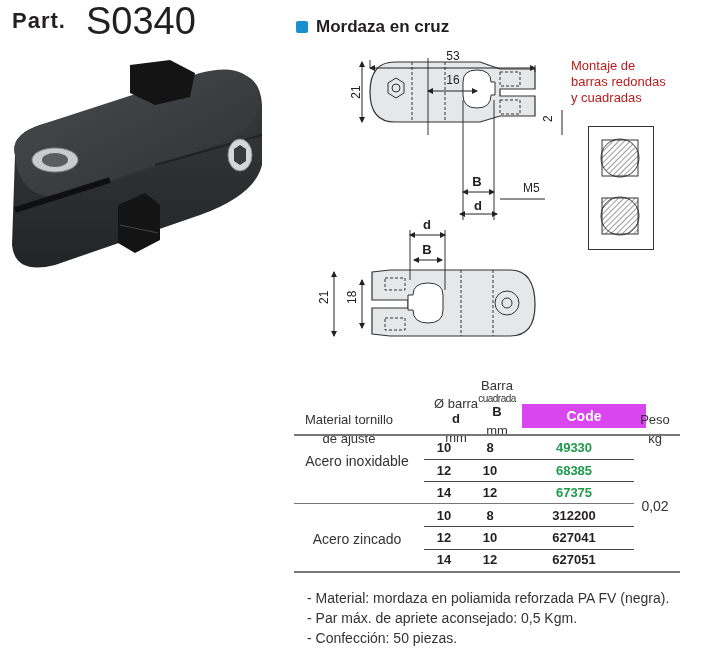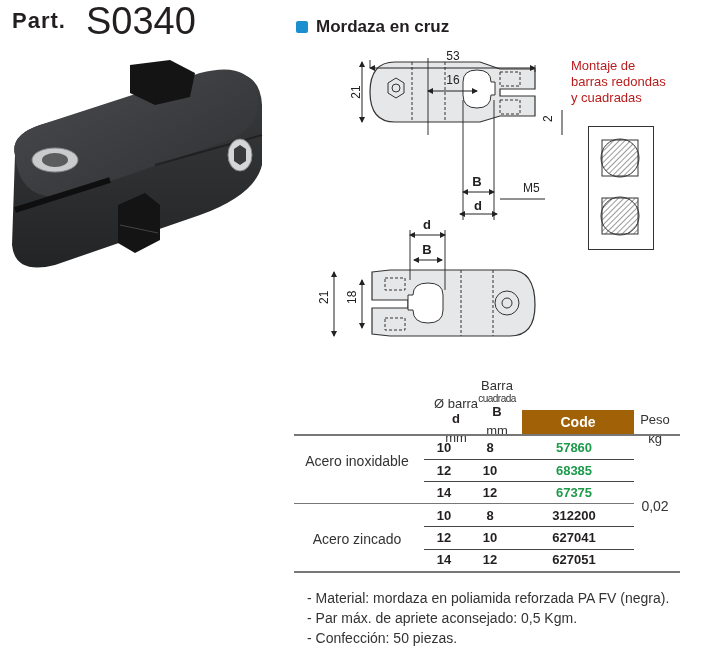--- a/index.html
+++ b/index.html
@@ -11,21 +11,21 @@
   #section-title { left:296px; top:17px; font-size:17px; font-weight:bold; display:flex; align-items:center; }
   #section-bullet { width:12px; height:12px; background:#1a8fd0; border-radius:2px; margin-right:8px; }
   #photo { left:0; top:55px; width:290px; height:230px; }
   #drawing-top { left:340px; top:40px; width:230px; height:180px; }
   #drawing-bottom { left:300px; top:210px; width:250px; height:140px; }
   #mount-note { left:571px; top:58px; font-size:13px; line-height:16px; color:#b91c1c; }
   #mount-diagram { left:588px; top:126px; width:66px; height:124px; }
   
   #spec-table { left:294px; top:354px; width:386px; }
   .th { position:absolute; font-size:13px; text-align:center; color:#333;margin-top:24px; }
-  #code-header { position:absolute; left:228px; top:56px; width:112px; height:24px; background:#a16207;
+  #code-header { position:absolute; left:228px; top:50px; width:124px; height:24px; background:#d946ef;
                  color:#fff; font-weight:bold; font-size:14px; display:flex; align-items:center; justify-content:center; }
   .hline { position:absolute; height:0; border-top:2px solid #777; }
   .thin { position:absolute; height:0; border-top:1px solid #444; }
   .cell { position:absolute; font-size:13px; font-weight:bold; text-align:center; }
   .code-green { color:#1e9a4b; }
   .mat { position:absolute; font-size:14px; text-align:center; color:#333; line-height:18px; }
   #notes { left:307px; top:588px; font-size:14px; line-height:20px; color:#333; }
 </style>
 </head>
 <body>
@@ -154,20 +154,24 @@
   <line x1="114" y1="50" x2="142" y2="50" stroke="#222" marker-start="url(#al2)" marker-end="url(#ar2)"></line>
   <text x="127" y="44" font-size="13" font-weight="bold" text-anchor="middle" fill="#222">B</text>
   <line x1="34" y1="62" x2="34" y2="126" stroke="#222" marker-start="url(#al2)" marker-end="url(#ar2)"></line>
   <text x="24" y="98" font-size="12" fill="#222" transform="rotate(-90 24 94)">21</text>
   <line x1="62" y1="70" x2="62" y2="118" stroke="#222" marker-start="url(#al2)" marker-end="url(#ar2)"></line>
   <text x="52" y="98" font-size="12" fill="#222" transform="rotate(-90 52 94)">18</text>
 </svg>
 
 <div class="abs" id="spec-table" style="height:230px;">
 
+  <div class="th" style="left:0;top:34px;width:110px;">
+    <div>Material tornillo</div>
+    <div style="margin-top:4px;">de ajuste</div>
+  </div>
   <div class="th" style="left:134px;top:18px;width:56px;">
     <div>Ø barra</div>
     <div class="b" style="font-weight:bold;color:#231f20;">d</div>
     <div style="margin-top:4px;">mm</div>
   </div>
   <div class="th" style="left:180px;top:0px;width:46px;">
     <div>Barra</div>
     <div style="font-size:10px;letter-spacing:-0.5px;">cuadrada</div>
     <div style="font-weight:bold;color:#231f20;">B</div>
     <div style="margin-top:4px;">mm</div>
@@ -178,21 +182,21 @@
     <div style="margin-top:4px;">kg</div>
   </div>
   <div class="hline" style="left:0;top:80px;width:386px;"></div>
 
   <div class="mat" style="left:0;top:98px;width:126px;">
     <div>Acero inoxidable</div>
   </div>
   <div>
     <div class="cell" style="left:130px;top:86px;width:40px;">10</div>
     <div class="cell" style="left:176px;top:86px;width:40px;">8</div>
-    <div class="cell code-green" style="left:228px;top:86px;width:104px;">57860</div>
+    <div class="cell code-green" style="left:228px;top:86px;width:104px;">49330</div>
   </div>
   <div class="thin" style="left:130px;top:105px;width:210px;"></div>
   <div>
     <div class="cell" style="left:130px;top:109px;width:40px;">12</div>
     <div class="cell" style="left:176px;top:109px;width:40px;">10</div>
     <div class="cell code-green" style="left:228px;top:109px;width:104px;">68385</div>
   </div>
   <div class="thin" style="left:130px;top:127px;width:210px;"></div>
   <div>
     <div class="cell" style="left:130px;top:131px;width:40px;">14</div>

